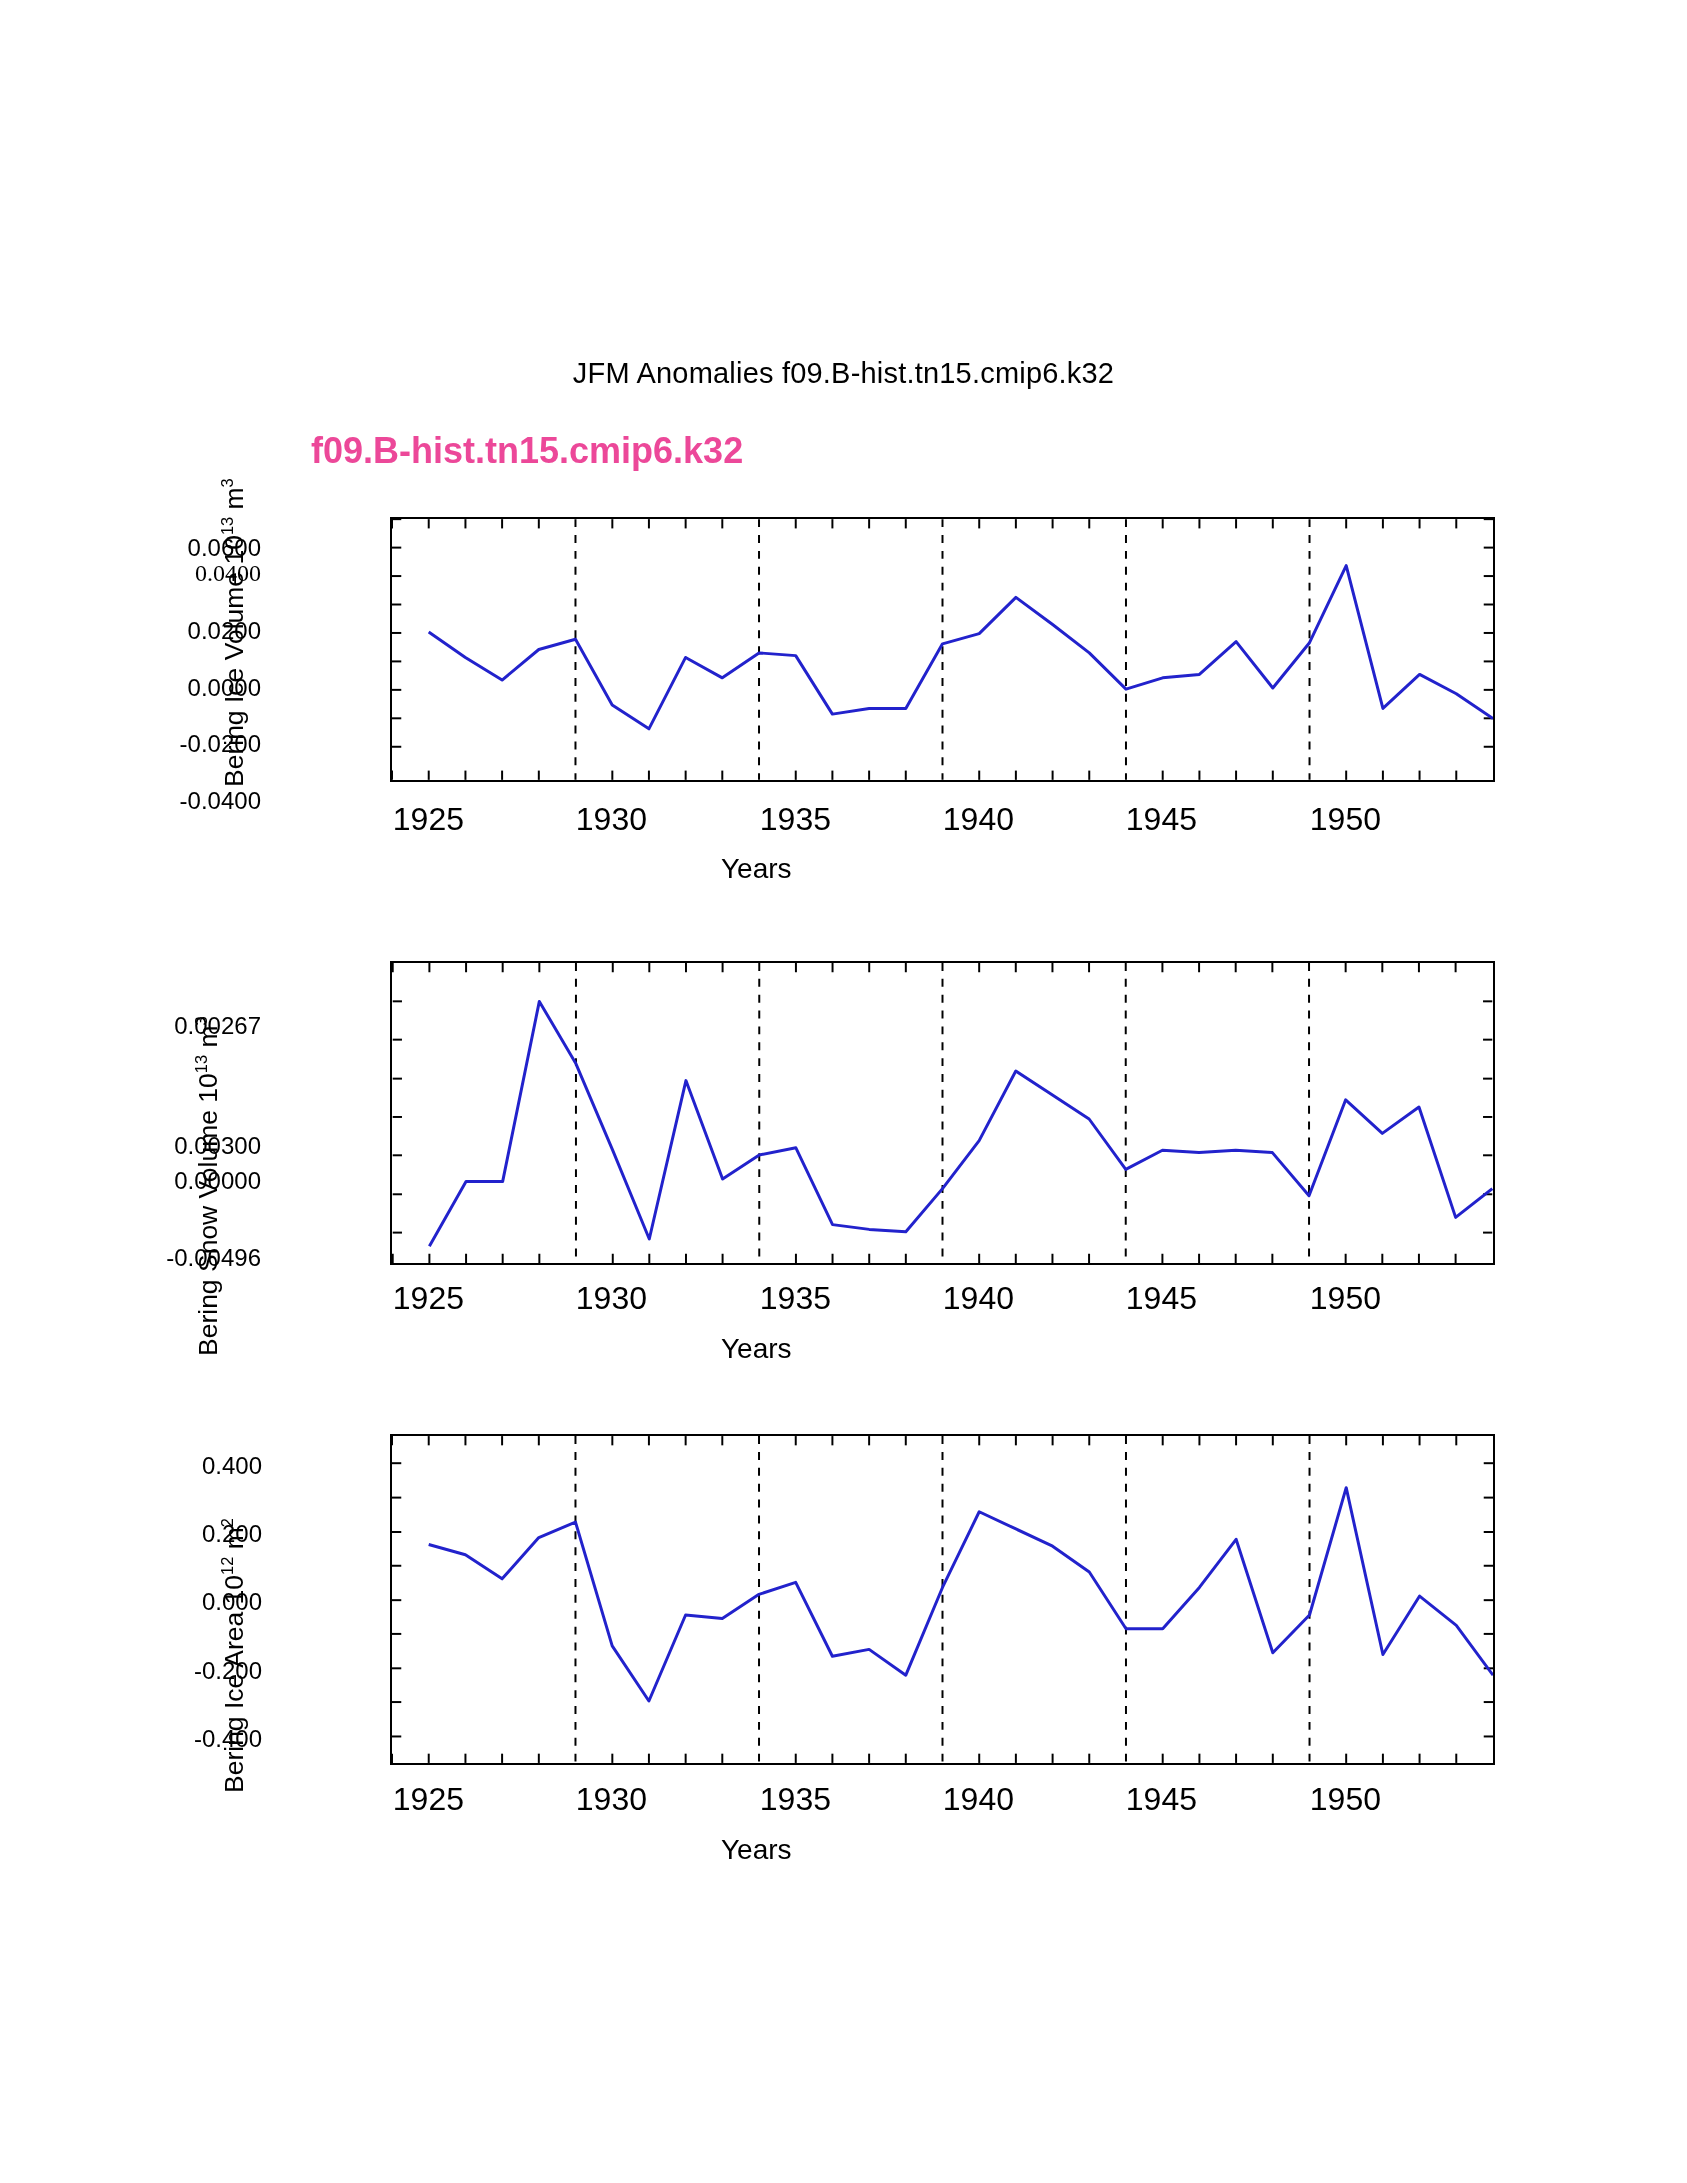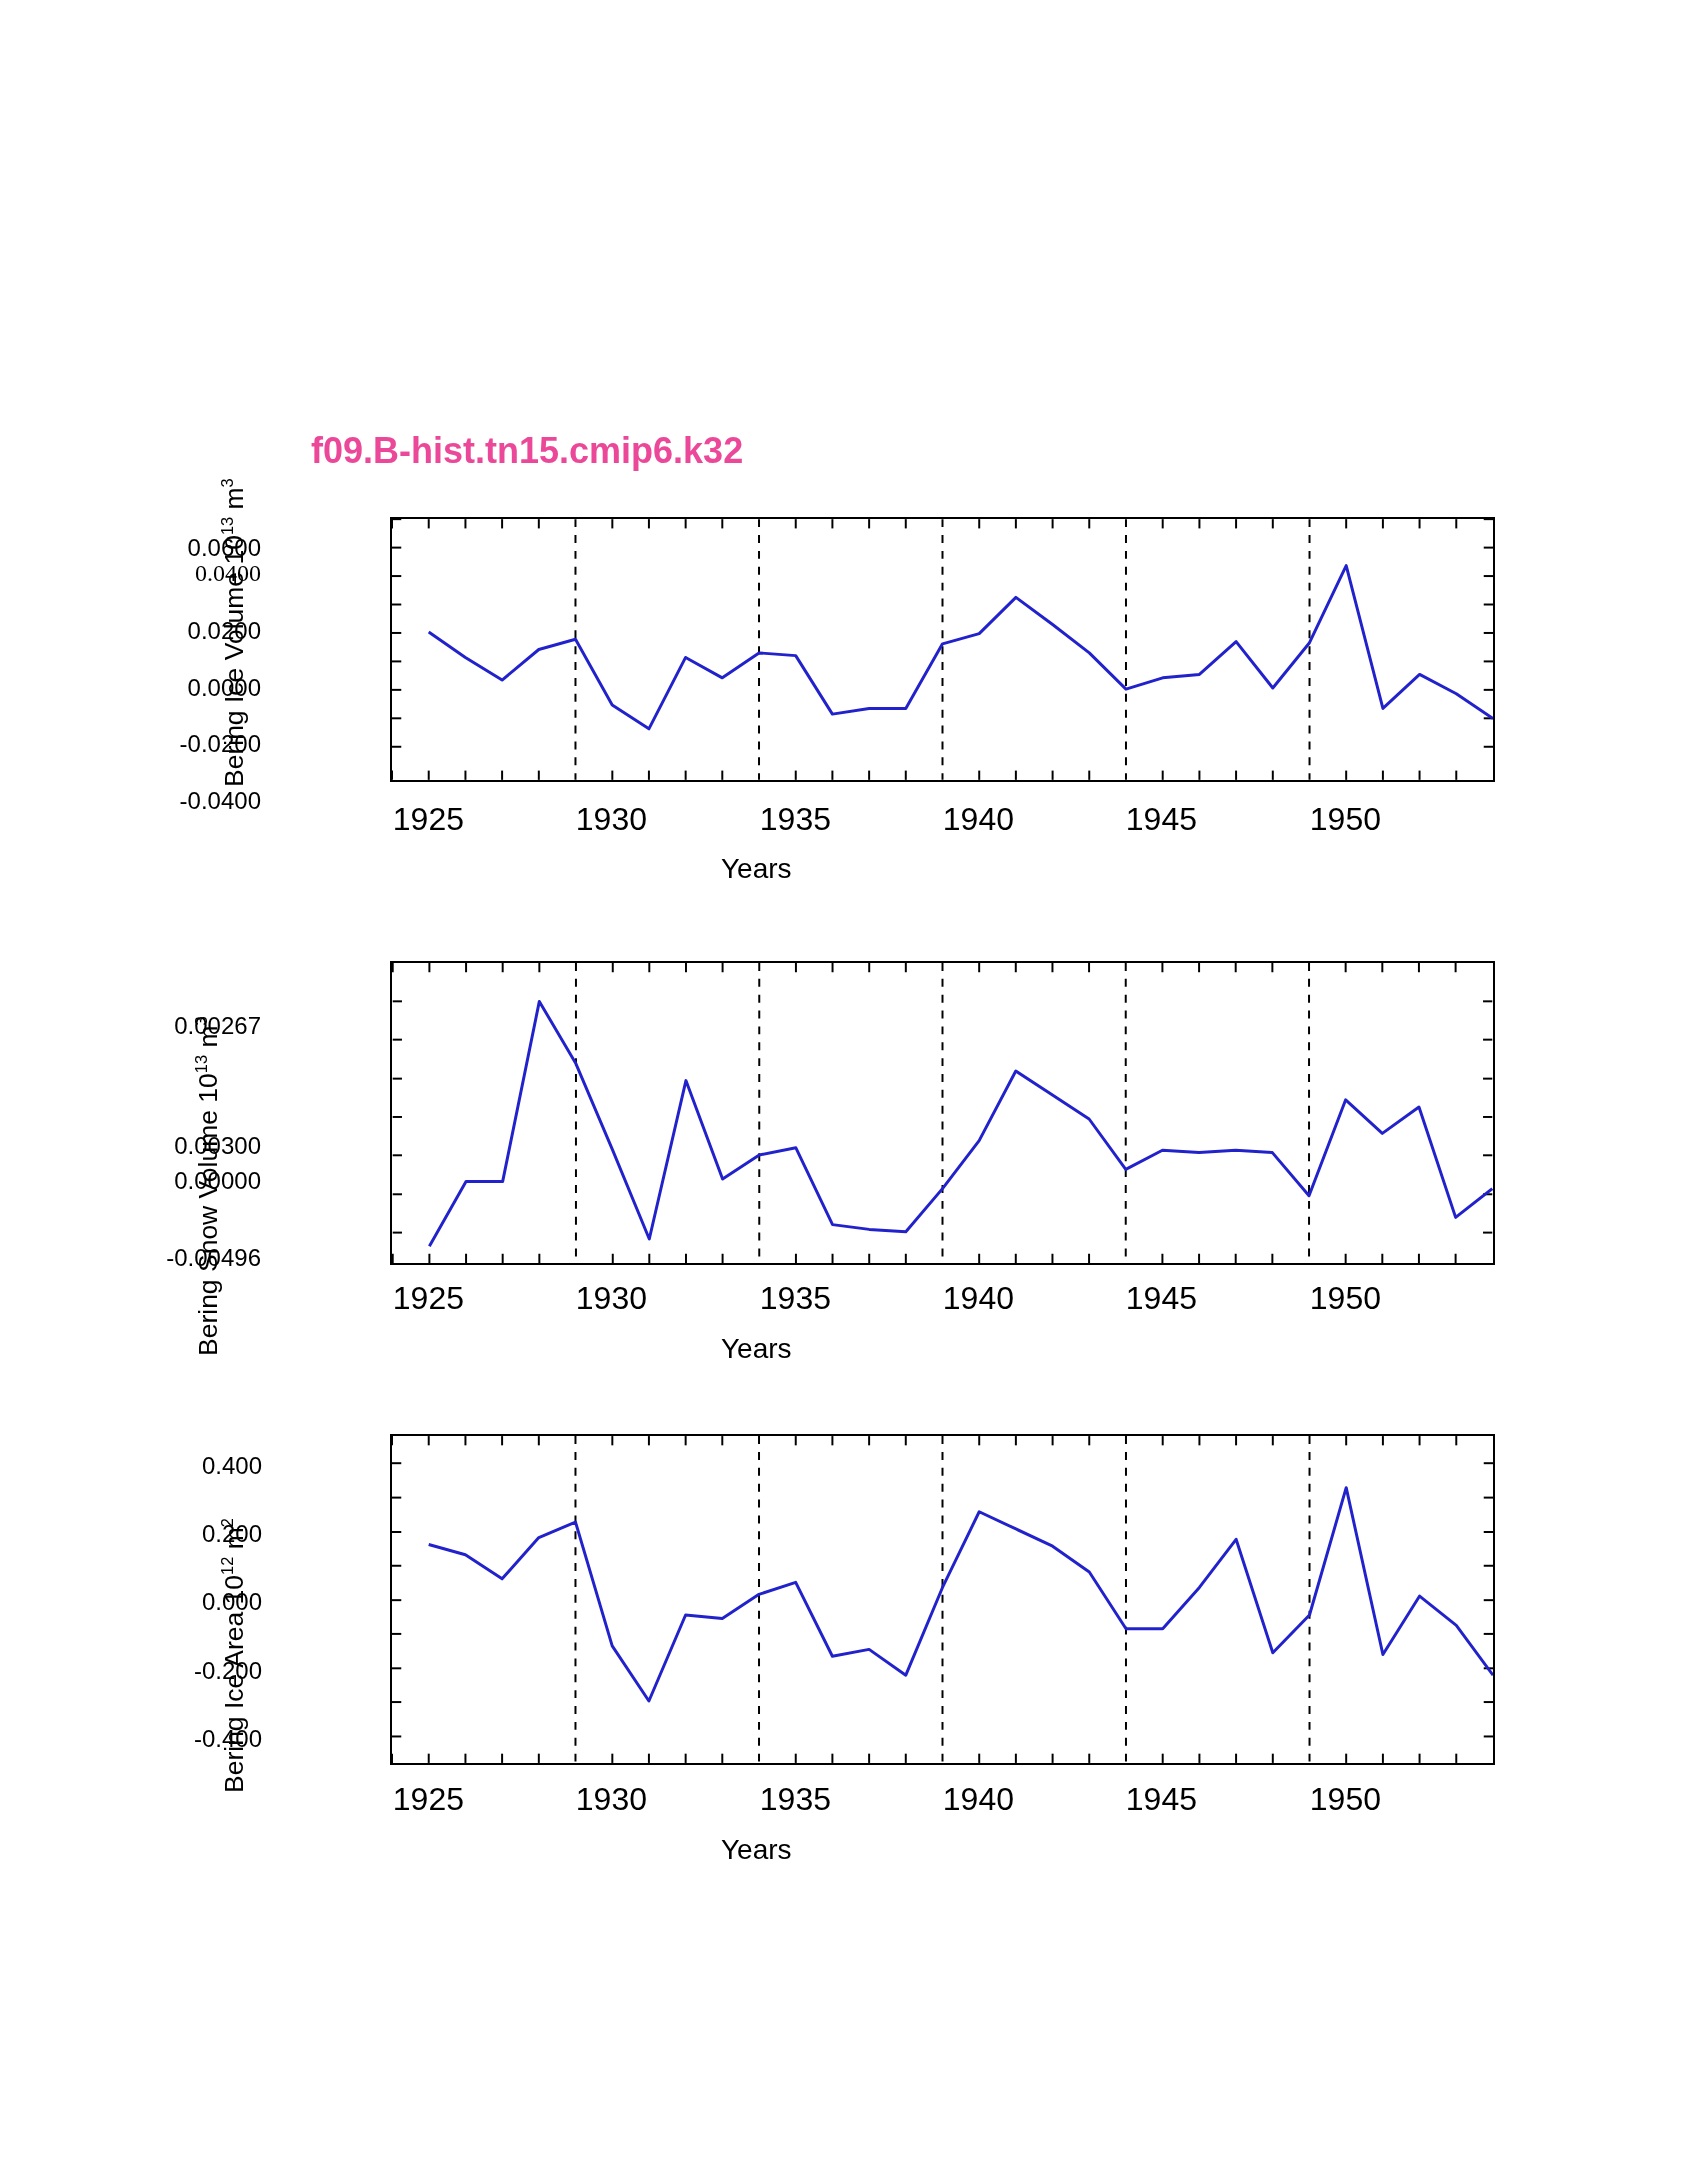--- a/index.html
+++ b/index.html
@@ -77,20 +77,21 @@
   }
   svg {
     display: block;
   }
 </style>
 </head>
 <body>
 
 <div class="page">
 
+  <div class="main-title">JFM Anomalies f09.B-hist.tn15.cmip6.k32</div>
 
   <div class="case-label">f09.B-hist.tn15.cmip6.k32</div>
 
   <div class="panel">
     <div class="ylabel" style="left:218px; top:787px;">
       <span>Bering Ice Volume 10</span><span class="sup">13</span><span> m</span><span class="sup">3</span>
     </div>
 
     <div class="ytick-label" style="left:152px; top:503px; width:109px;margin-top:31px;">0.0600</div>
     <div class="ytick-label" style="left:152px; top:560px; width:109px;font-family:Liberation Serif, serif;">0.0400</div>

